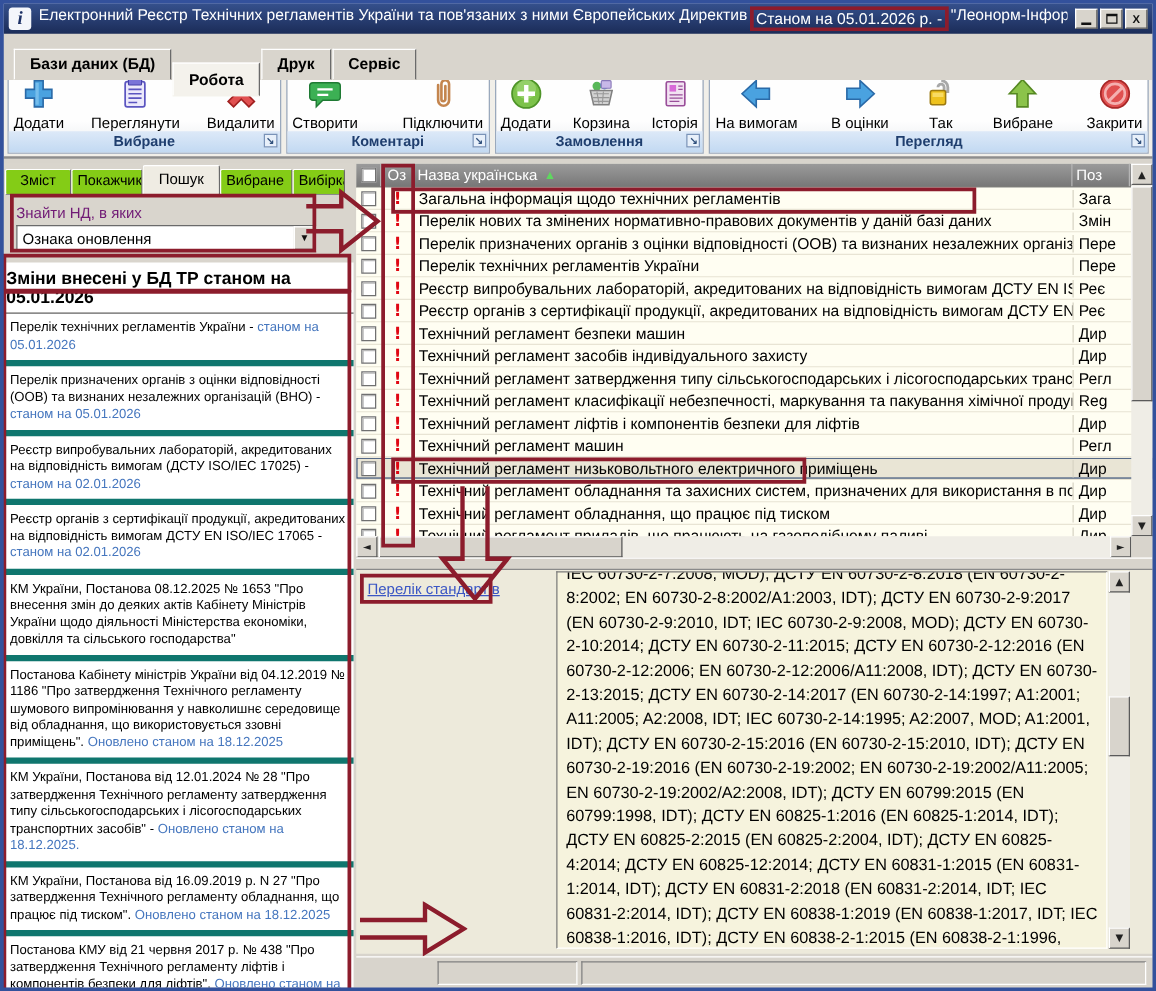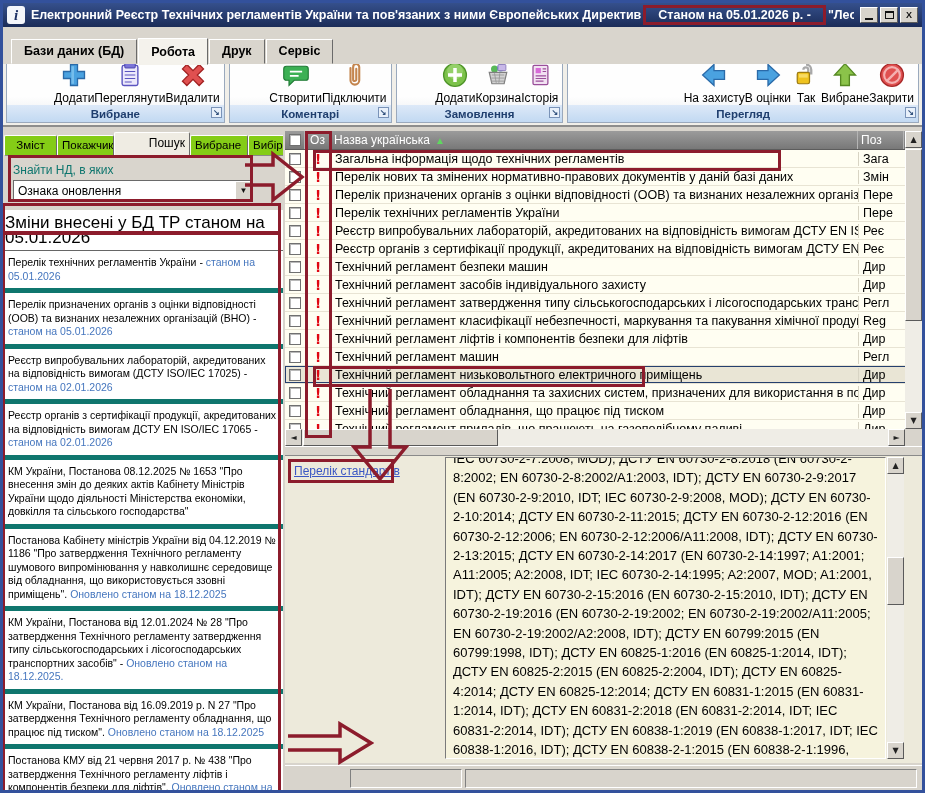--- a/index.html
+++ b/index.html
@@ -4,56 +4,56 @@
 <style>
 *{margin:0;padding:0;box-sizing:border-box}
 html,body{width:925px;height:793px;overflow:hidden}
 body{font-family:"Liberation Sans",sans-serif;background:#fff;position:relative}
 .window{position:absolute;inset:0;background:#d8d4cc;overflow:hidden}
 .winborder{position:absolute;inset:0;border:3px solid #33519c;pointer-events:none;z-index:80}
 
 
 .titlebar{position:absolute;left:3px;top:3px;right:3px;height:24px;background:linear-gradient(#35508c,#1b2c58);display:flex;align-items:center;padding:0 4px;gap:6px;z-index:5}
 .appicon{width:18px;height:18px;background:#f4f6fb;border-radius:3px;color:#1d3166;font-family:"Liberation Serif",serif;font-style:italic;font-weight:bold;font-size:15px;display:flex;align-items:center;justify-content:center;flex:0 0 auto}
-.title-text{color:#fff;font-weight:bold;font-size:12.5px;white-space:nowrap;overflow:hidden;display:flex;align-items:center}
-.title-hl{border:3px solid #8c1c2c;padding:0 12px;margin:0 2px;display:inline-block}
+.title-text{color:#fff;font-weight:normal;font-size:12.5px;white-space:nowrap;overflow:hidden;display:flex;}
+.title-hl{border:3px solid #8c1c2c;padding:0 2px;margin:0 2px;display:inline-block}
 .winbtns{margin-left:auto;display:flex;gap:2px;flex:0 0 auto}
 .wbtn{width:18px;height:16px;background:#d8d4cc;border:1px solid;border-color:#fff #5a5a5a #5a5a5a #fff;font-size:9px;font-weight:bold;color:#111;display:flex;align-items:center;justify-content:center;line-height:1}
 .wbtn .mini{width:8px;border-bottom:2px solid #111;height:10px}
 .wbtn .maxi{width:9px;height:8px;border:1px solid #111;border-top-width:2px}
 
 
 .tabsrow{position:absolute;left:3px;top:27px;right:3px;height:37px;background:#d9d5cd;display:flex;align-items:flex-end;padding-left:8px;z-index:4}
 .rtab{font-size:12.5px;font-weight:bold;color:#000;padding:4px 12px 5px;border:1px solid;border-color:#fff #6a6a6a transparent #fff;background:#d9d5cd;margin-right:1px;white-space:nowrap}
-.rtab.active{background:#f4f2ec;padding-top:6px;border-bottom-color:#f4f2ec;position:relative;top:1px}
+.rtab.active{background:#f4f2ec;padding-top:6px;border-bottom-color:#f4f2ec;position:relative;top:13px}
 
 
 .ribbon{position:absolute;left:3px;top:56px;right:3px;height:71px;background:#f1efe9;border-bottom:2px solid #8d8d8d;display:flex;gap:4px;padding:2px 3px;z-index:3}
 .rgroup{border:1px solid #9aa9bd;background:linear-gradient(#fefefe,#e9ece e8);background:linear-gradient(#fefefe 60%,#e7eaee);display:flex;flex-direction:column}
 .rgroup:nth-child(1){width:219px}.rgroup:nth-child(2){width:163px}.rgroup:nth-child(3){width:168px}.rgroup:nth-child(4){width:352px}
-.rbtns{flex:1;display:flex;align-items:center;justify-content:flex-end;padding:1px 4px 0}
+.rbtns{flex:1;display:flex;align-items:center;justify-content:space-between;padding:1px 4px 0}
 .rbtn{display:flex;flex-direction:column;align-items:center;gap:1px;cursor:default}
 .ricon{width:30px;height:30px;display:flex;align-items:center;justify-content:center}
 .ricon svg{width:28px;height:28px}
 .rlabel{font-size:12px;color:#000;white-space:nowrap}
 .rcap{height:17px;background:linear-gradient(#dcead8f8,#c2d9f2);background:linear-gradient(#dde9f8,#c2d9f2);color:#1f3e6e;font-weight:bold;font-size:11.5px;display:flex;align-items:center;justify-content:center;position:relative}
 .rexp{position:absolute;right:2px;top:2px;width:11px;height:11px;border:1px solid #7a93b8;font-size:8px;color:#30507c;display:flex;align-items:center;justify-content:center;background:#e8f0fa}
 
 
 .sidebar{position:absolute;left:3px;top:131px;width:280px;bottom:3px;background:#d9d5cd;z-index:2;overflow:hidden}
 .stabs{display:flex;height:25px;align-items:flex-end;padding:2px 1px 0}
 .stab{font-size:11.5px;color:#000;background:#84cc16;border:1px solid;border-color:#fff #6a6a6a #8a8a8a #fff;border-radius:2px 2px 0 0;padding:3px 4px;height:21px;overflow:hidden;white-space:nowrap;flex:0 0 auto}
-.stab:nth-child(1){width:53px;text-align:center}.stab:nth-child(2){width:57px}.stab:nth-child(3){width:76px;text-align:right}.stab:nth-child(4){width:58px}.stab:nth-child(5){width:42px}
+.stab:nth-child(1){width:53px;text-align:center}.stab:nth-child(2){width:57px}.stab:nth-child(3){width:62px;text-align:center}.stab:nth-child(4){width:58px}.stab:nth-child(5){width:42px}
 .stab.active{background:#efece3;height:24px;font-size:12px;border-bottom-color:#efece3;position:relative;z-index:2}
 .searchpanel{padding:5px 10px 0}
-.searchlabel{font-size:12px;color:#0f766e;padding:2px 0 3px}
+.searchlabel{font-size:12px;color:#701a75;padding:2px 0 3px}
 .combo{display:flex;height:21px;border:1px solid;border-color:#6a6a6a #fff #fff #6a6a6a;background:#fff;width:240px}
 .combo .cval{flex:1;font-size:12px;padding:3px 4px;white-space:nowrap;overflow:hidden}
 .combo .cbtn{width:17px;background:#d8d4cc;border:1px solid;border-color:#fff #5a5a5a #5a5a5a #fff;font-size:8px;color:#111;display:flex;align-items:center;justify-content:center}
-.sheading{margin-top:9px;background:#fff;font-weight:normal;font-size:17px;color:#000;padding:5px 4px 5px 2px;line-height:15px}
+.sheading{margin-top:9px;background:#fff;font-weight:bold;font-size:14px;color:#000;padding:5px 4px 5px 2px;line-height:15px}
 .slist{background:#fff;border-top:1px solid #666}
 .sitem{font-size:10.5px;line-height:13.5px;color:#000;padding:5px 6px 5px 5px;border-bottom:5px solid #0f766e}
 .sitem .lnk{color:#4576be;text-decoration:none}
 
 
 .table{position:absolute;left:285px;top:131px;width:637px;height:315px;background:#fffef2;z-index:2}
 .thead{display:flex;height:19px;background:linear-gradient(#9b9b9b,#787878);color:#fff;font-size:12px;align-items:center;border-bottom:1px solid #5c5c5c}
 .thead .hc{border-right:1px solid #b5b5b5;height:100%;display:flex;align-items:center;padding:0 3px;overflow:hidden;white-space:nowrap}
 .cbw{width:20px;flex:0 0 auto;justify-content:center}
 .ozw{width:26px;flex:0 0 auto;justify-content:center}
@@ -242,21 +242,21 @@
         </div>
       </div>
       <div class="rgroup">
         <div class="rbtns">
           <div class="rbtn">
             <span class="ricon">
               <svg viewBox="0 0 32 32">
                 <path d="M28 11 v10 H16 v7 L3 16 16 4 v7 z" fill="#4aa2e0" stroke="#2a6aa8" stroke-width="1.5"></path>
               </svg>
             </span>
-            <span class="rlabel">На захисту</span>
+            <span class="rlabel">На вимогам</span>
           </div>
           <div class="rbtn">
             <span class="ricon">
               <svg viewBox="0 0 32 32">
                 <path d="M4 11 v10 h12 v7 L29 16 16 4 v7 z" fill="#4aa2e0" stroke="#2a6aa8" stroke-width="1.5"></path>
               </svg>
             </span>
             <span class="rlabel">В оцінки</span>
           </div>
           <div class="rbtn">

